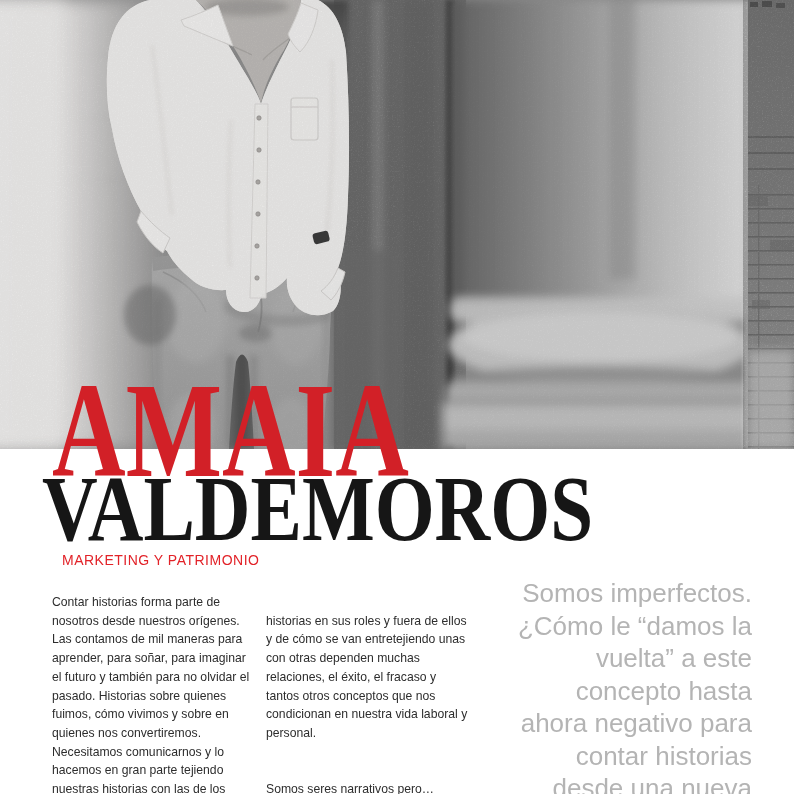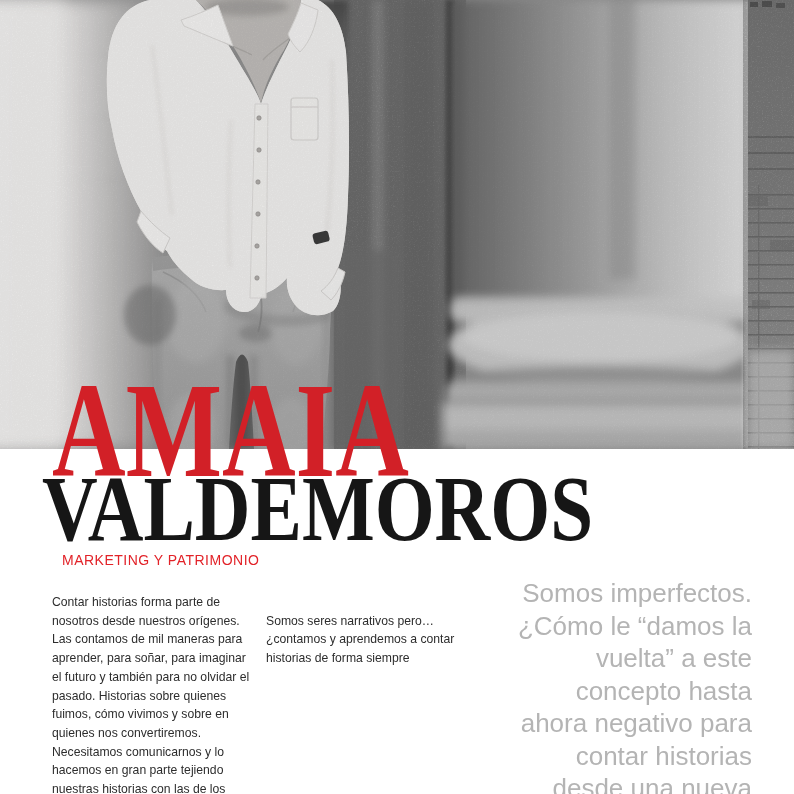--- a/index.html
+++ b/index.html
@@ -244,20 +244,27 @@
 aprender, para soñar, para imaginar
 el futuro y también para no olvidar el
 pasado. Historias sobre quienes
 fuimos, cómo vivimos y sobre en
 quienes nos convertiremos.
 Necesitamos comunicarnos y lo
 hacemos en gran parte tejiendo
 nuestras historias con las de los</div>
 
   <div class="body-col col2">
+    <p>historias en sus roles y fuera de ellos
+y de cómo se van entretejiendo unas
+con otras dependen muchas
+relaciones, el éxito, el fracaso y
+tantos otros conceptos que nos
+condicionan en nuestra vida laboral y
+personal.</p>
     <p>Somos seres narrativos pero…
 ¿contamos y aprendemos a contar
 historias de forma siempre</p>
   </div>
 
   <div class="pullquote">Somos imperfectos.
 ¿Cómo le “damos la
 vuelta” a este
 concepto hasta
 ahora negativo para

